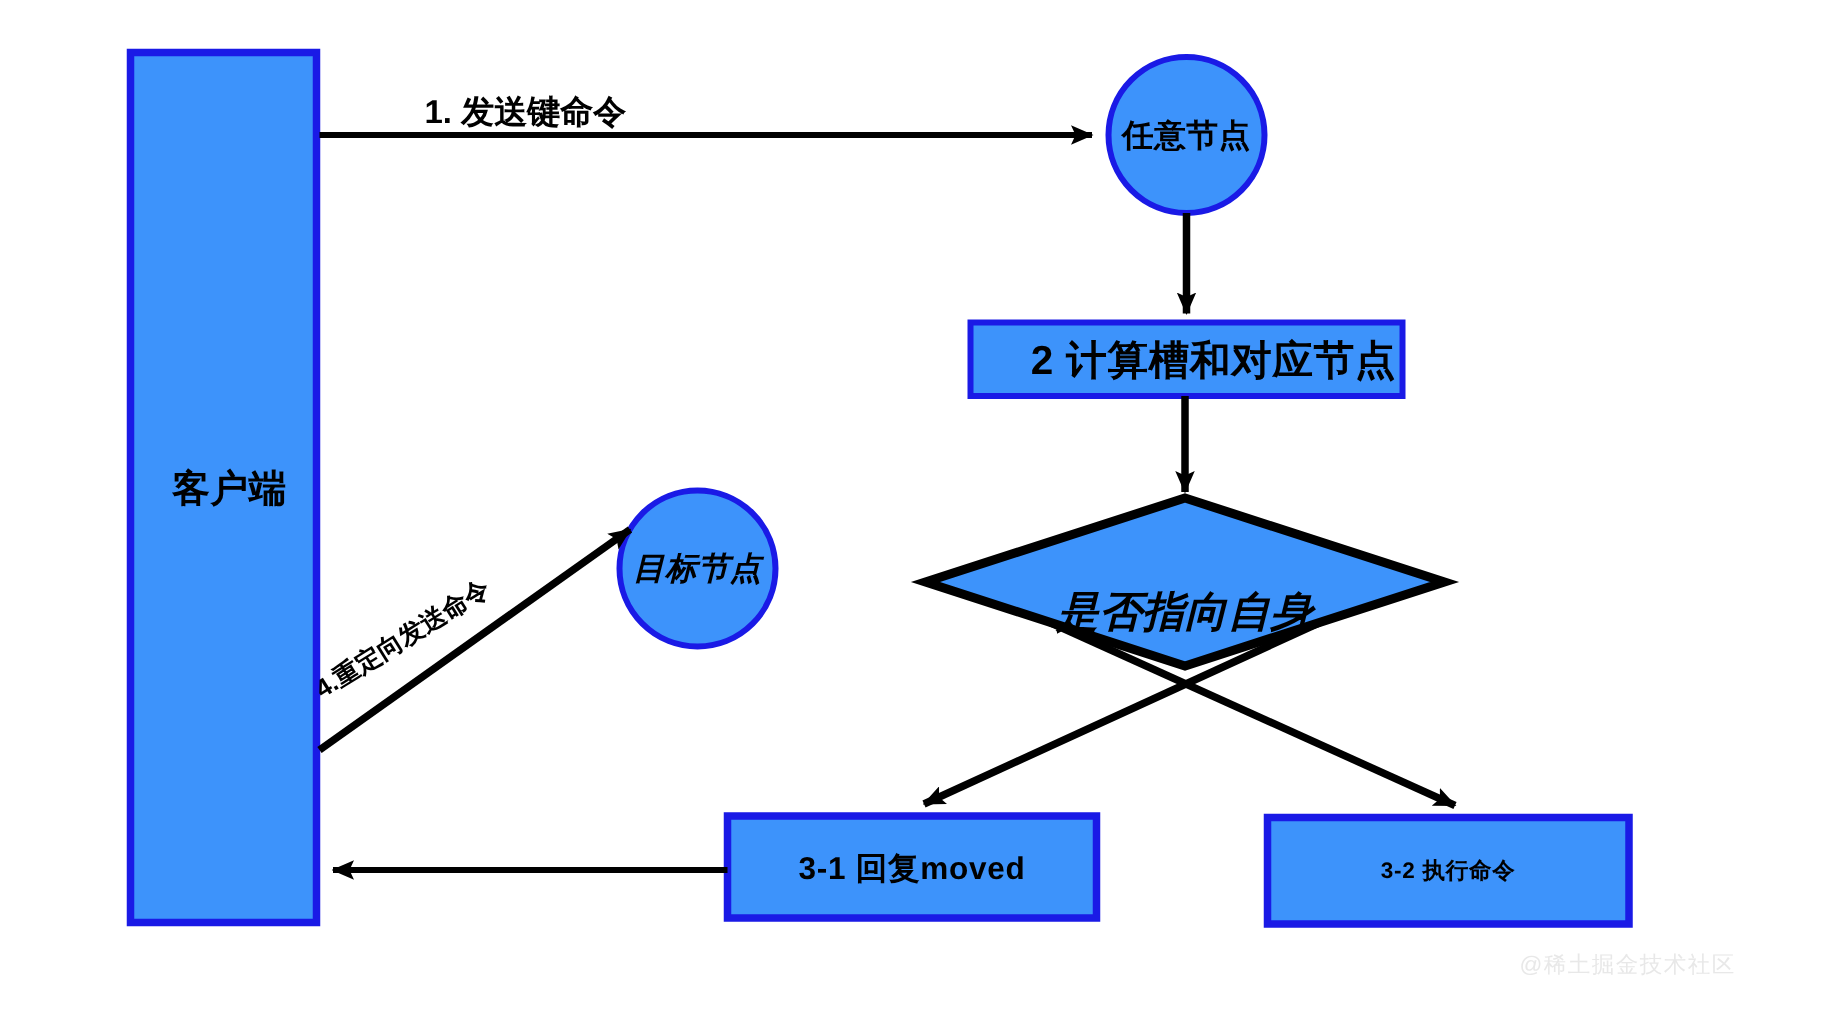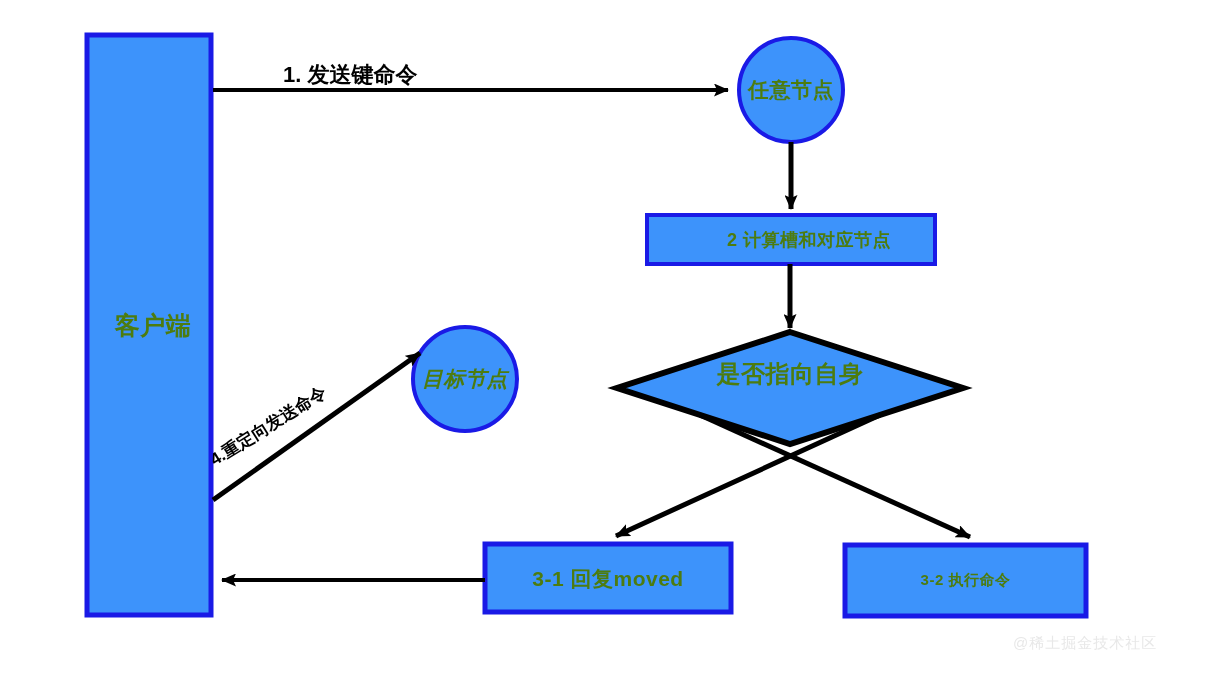--- a/index.html
+++ b/index.html
@@ -22,21 +22,21 @@
     left: 0;
     top: 0;
     width: 1227px;
     height: 674px;
   }
   .node-label {
     position: absolute;
     display: flex;
     align-items: center;
     justify-content: center;
-    color: #4d7c0f;
+    color: #000000;
     font-weight: bold;
     letter-spacing: 0.5px;
     text-align: center;
     pointer-events: none;
     white-space: nowrap;
   }
   .edge-label {
     position: absolute;
     color: #000000;
     font-weight: bold;
@@ -47,22 +47,22 @@
     color: #e8e8e8;
     font-size: 15px;
     letter-spacing: 1px;
     white-space: nowrap;
   }
   #client-label { left: 85px;  top: 295px; width: 136px; height: 60px;  font-size: 25px; }
 
   #any-node-label    { left: 737px; top: 60px;  width: 108px; height: 60px;  font-size: 21px; }
   #target-node-label { left: 411px; top: 349px; width: 108px; height: 60px;  font-size: 21px; font-style: italic; }
 
-  #calc-box-label  { left: 645px; top: 225px; width: 328px; height: 30px; font-size: 18px; }
-  #decision-label  { left: 660px; top: 359px; width: 260px; height: 30px; font-size: 24px; }
+  #calc-box-label  { left: 645px; top: 225px; width: 328px; height: 30px; font-size: 27px; }
+  #decision-label  { left: 660px; top: 393px; width: 260px; height: 30px; font-size: 28px; font-style: italic; }
   #moved-box-label { left: 483px; top: 563px; width: 250px; height: 32px; font-size: 21px; }
   #exec-box-label  { left: 843px; top: 564px; width: 245px; height: 32px; font-size: 15px; }
 
   #edge-label-1 { left: 283px; top: 60px; font-size: 22px; }
   #edge-label-4 {
     left: 218px; top: 448px;
     font-size: 17px;
     transform: rotate(-32deg);
     transform-origin: left bottom;
   }

